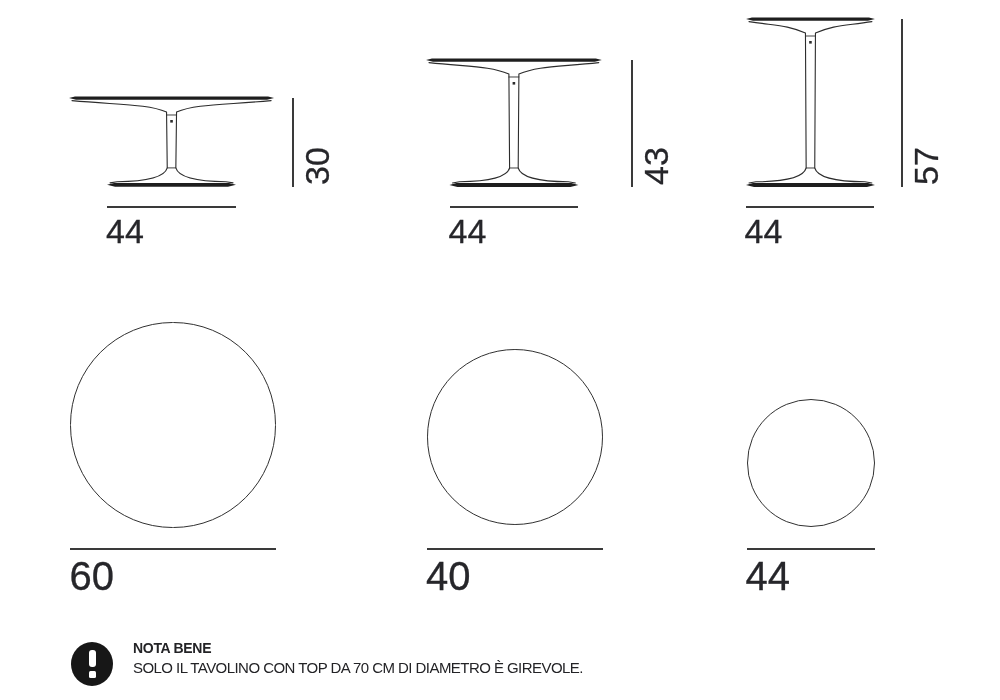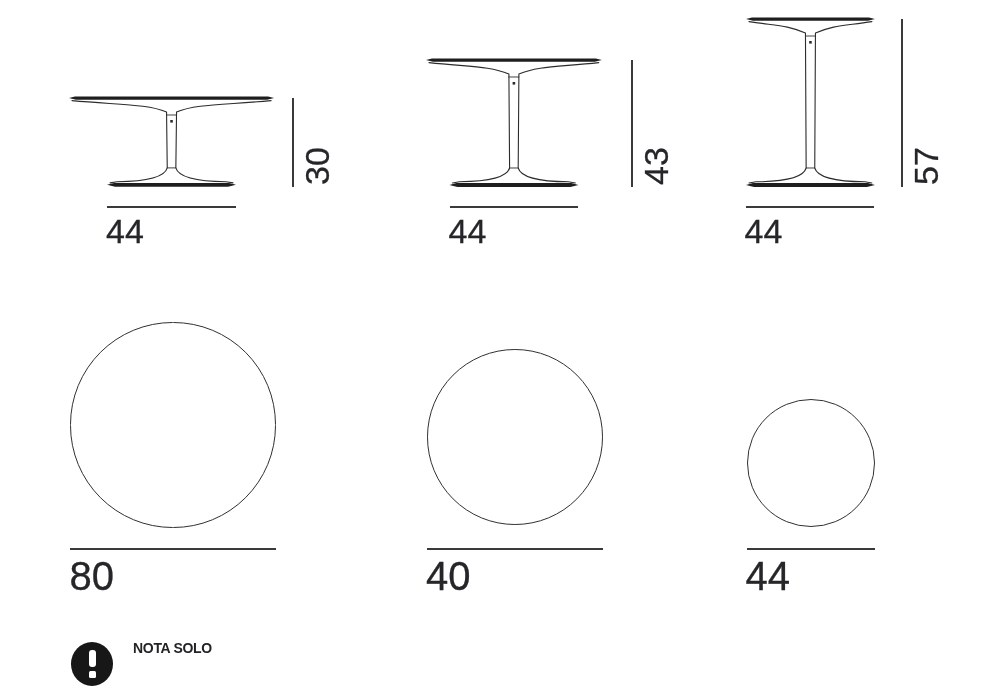--- a/index.html
+++ b/index.html
@@ -88,31 +88,32 @@
       <path d="M 62.16000000000001 154.01000000000002 L 70.76 154.01000000000002" fill="none" stroke="#2c2c2c" stroke-width="0.9" stroke-linecap="round"></path>
       <path d="M 65.16000000000001 27 h 2.6 v 2.6 h -2.6 Z" fill="#2c2c2c"></path>
     </svg>
   <div class="vdim" id="vdim2" style="left: 901px; top: 18.99px; height: 168.01px; background: rgb(58, 58, 58);"></div>
   <span class="num vlabel" id="vlab2" style="left: 926px; top: 166px;">57</span>
   <div class="hdim" id="hdim2" style="left: 745.54px; top: 206px; width: 128.92px; background: rgb(58, 58, 58);"></div>
   <span class="num hlabel" id="hlab2" style="left: 744.54px; top: 214px;">44</span>
 
   <div class="circle" id="circ0" style="left: 70.45px; top: 322.45px; width: 205.1px; height: 205.1px;"></div>
   <div class="hdim" id="chdim0" style="left: 70.45px; top: 548px; width: 205.1px; background: rgb(58, 58, 58);"></div>
-  <span class="num biglabel" id="clab0" style="left: 69.45px; top: 556px;">80</span>
+  <span class="num biglabel" id="clab0" style="left: 69.45px; top: 556px;">60</span>
 
   <div class="circle" id="circ1" style="left: 427.1px; top: 349.1px; width: 175.8px; height: 175.8px;"></div>
   <div class="hdim" id="chdim1" style="left: 427.1px; top: 548px; width: 175.8px; background: rgb(58, 58, 58);"></div>
   <span class="num biglabel" id="clab1" style="left: 426.1px; top: 556px;">40</span>
 
   <div class="circle" id="circ2" style="left: 746.54px; top: 398.54px; width: 128.92px; height: 128.92px;"></div>
   <div class="hdim" id="chdim2" style="left: 746.54px; top: 548px; width: 128.92px; background: rgb(58, 58, 58);"></div>
   <span class="num biglabel" id="clab2" style="left: 745.54px; top: 556px;">44</span>
 
   <div class="note-icon" style="background: rgb(23, 23, 23);">
     <span class="excl-bar"></span>
     <span class="excl-dot"></span>
   </div>
   <div class="note-text">
-    <div class="note-title">NOTA SOLO</div>
+    <div class="note-title">NOTA BENE</div>
+    <div class="note-body">SOLO IL TAVOLINO CON TOP DA 70 CM DI DIAMETRO È GIREVOLE.</div>
   </div>
 
 </div>
 
 </body></html>

